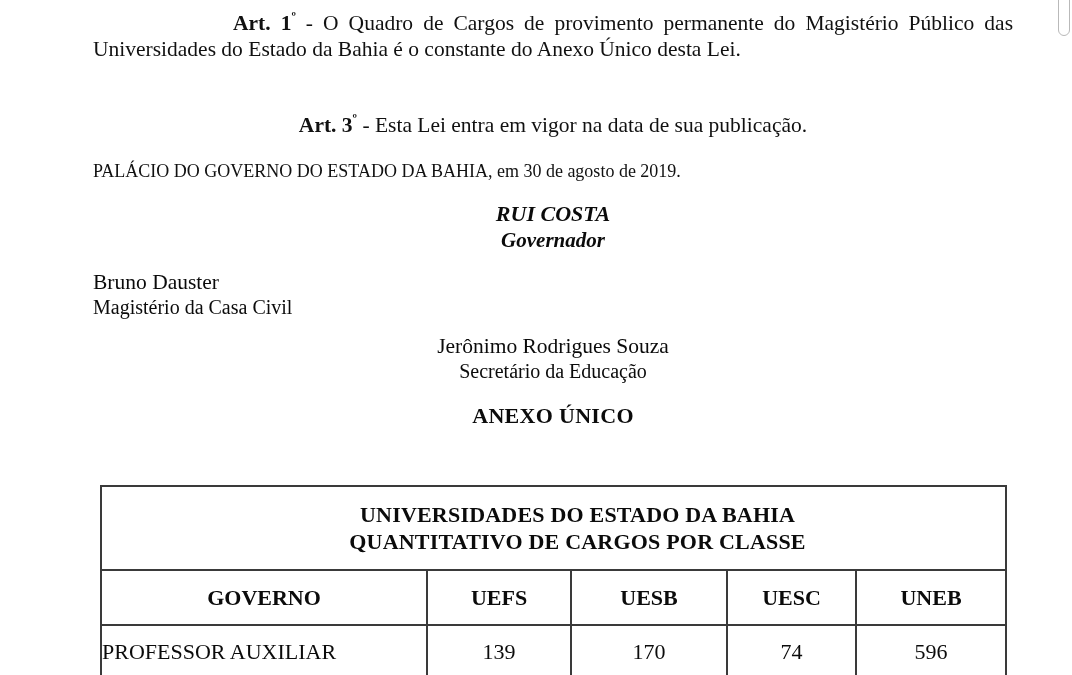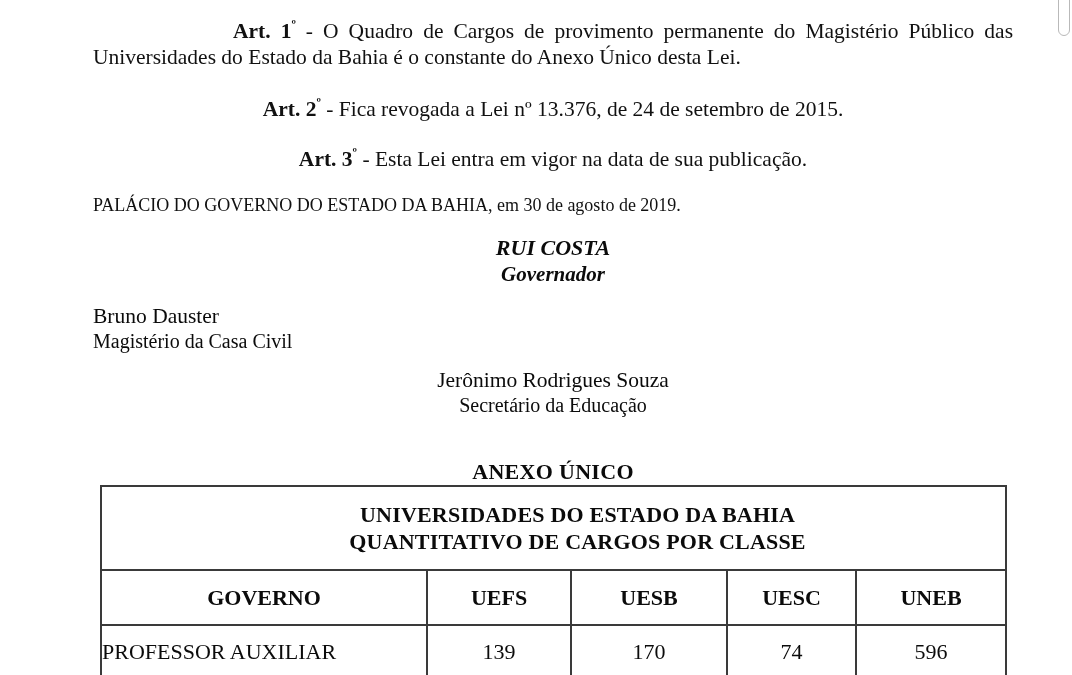--- a/index.html
+++ b/index.html
@@ -21,21 +21,21 @@
     left: 0;
     top: 0;
     width: 1072px;
     height: 675px;
     background: #fff;
   }
 
   .doc-body {
     position: absolute;
     left: 93px;
-    top: 16px;
+    top: 8px;
     width: 920px;
   }
 
   p.para {
     margin: 0;
     font-size: 21.5px;
     line-height: 26px;
     color: #111;
   }
 
@@ -106,21 +106,21 @@
   .sig-center {
     text-align: center;
     margin-top: 14px;
   }
 
   .anexo {
     text-align: center;
     font-weight: bold;
     font-size: 22px;
     letter-spacing: 0.3px;
-    margin-top: 41px;
+    margin-top: 19px;
   }
 
   
   .tbl-wrap {
     position: absolute;
     left: 100px;
     top: 485px;
     width: 905px;
   }
   table.cargos {
@@ -179,21 +179,20 @@
 <div id="page">
 
   <div class="scroll-thumb"></div>
 
   <div class="doc-body">
 
     <p class="para art1"><span class="art-label">Art. 1</span><span class="art-label sup">º</span><span> - O Quadro de Cargos de provimento permanente do Magistério Público das Universidades do Estado da Bahia é o constante do Anexo Único desta Lei.</span></p>
 
     <div class="gap-26"></div>
 
-    <p class="para art-center"><span class="art-label">Art. 2</span><span class="art-label sup">º</span><span> - Fica revogada a Lei nº 13.376, de 24 de setembro de 2015.</span></p>
 
     <div class="gap-24"></div>
 
     <p class="para art-center"><span class="art-label">Art. 3</span><span class="art-label sup">º</span><span> - Esta Lei entra em vigor na data de sua publicação.</span></p>
 
     <div class="gap-20"></div>
 
     <p class="para palacio">PALÁCIO DO GOVERNO DO ESTADO DA BAHIA, em 30 de agosto de 2019.</p>
 
     <div class="gov-block">

